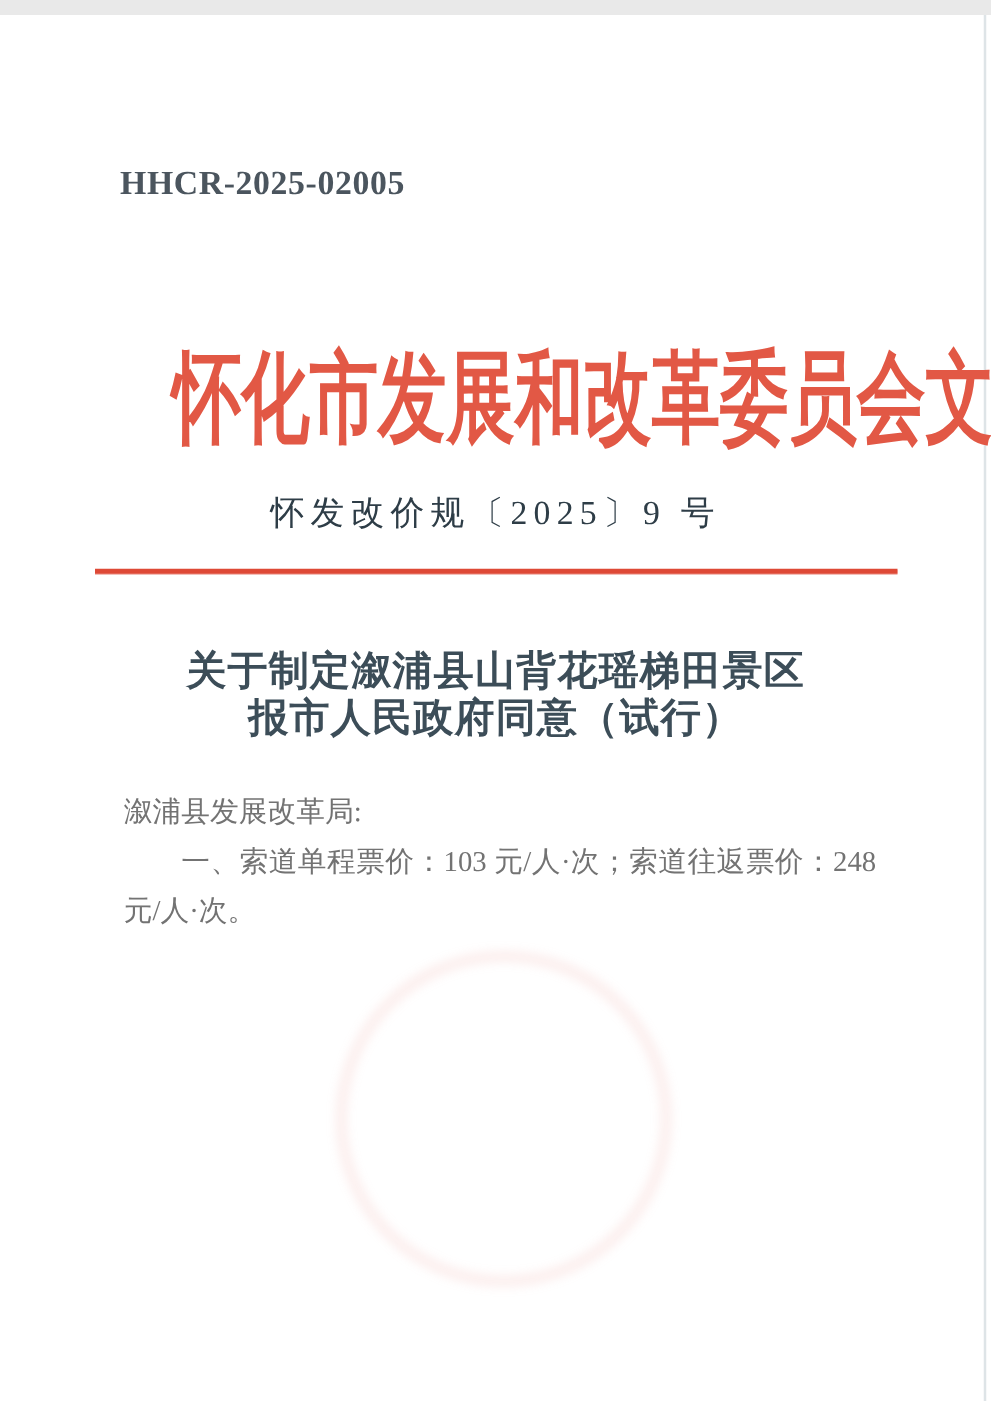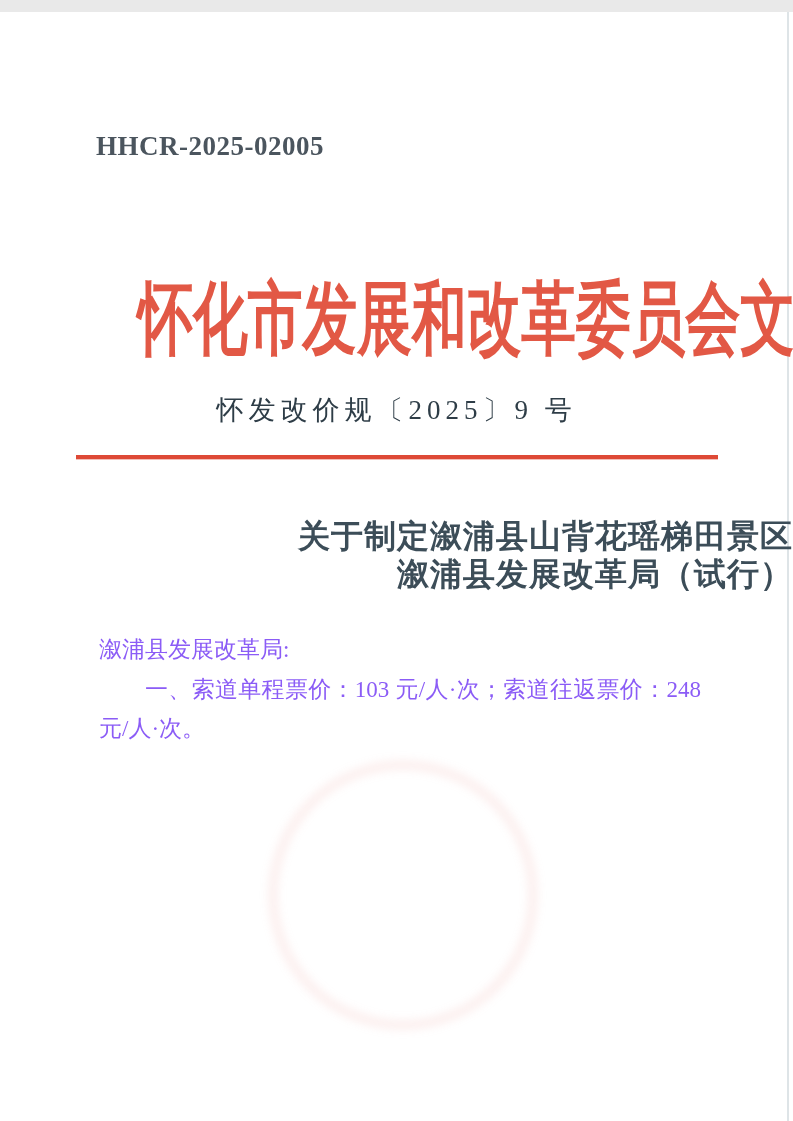--- a/index.html
+++ b/index.html
@@ -70,35 +70,35 @@
     width: 642px;
     height: 4px;
     background: #de4936;
     box-shadow: 0 1px 0 rgba(222, 73, 54, 0.35);
   }
   .doc-title {
     position: absolute;
     left: 0;
     top: 505px;
     width: 100%;
-    text-align: right;
+    text-align: center;
     font-size: 32px;
     font-weight: bold;
     line-height: 38px;
     color: #3c4d58;
     letter-spacing: 1px;
   }
   .body-block {
     position: absolute;
     left: 99px;
     top: 618px;
     width: 602px;
     font-size: 23px;
     line-height: 39.5px;
-    color: #8b5cf6;
+    color: #737373;
     text-align: justify;
   }
   .body-block p {
     margin: 0;
   }
   .para {
     text-indent: 2em;
   }
   
   .faint-seal {
@@ -125,21 +125,21 @@
   <div class="banner">
     <span class="banner-inner">怀化市发展和改革委员会文件</span>
   </div>
 
   <div class="doc-number">怀发改价规〔2025〕9 号</div>
 
   <div class="red-divider"></div>
 
   <div class="doc-title">
     <div>关于制定溆浦县山背花瑶梯田景区</div>
-    <div>溆浦县发展改革局（试行）</div>
+    <div>报市人民政府同意（试行）</div>
   </div>
 
   <div class="faint-seal"></div>
 
   <div class="body-block">
     <p class="salutation">溆浦县发展改革局:</p>
     <p class="para">一、索道单程票价：103 元/人·次；索道往返票价：248 元/人·次。</p>
   </div>
 
 </div>

